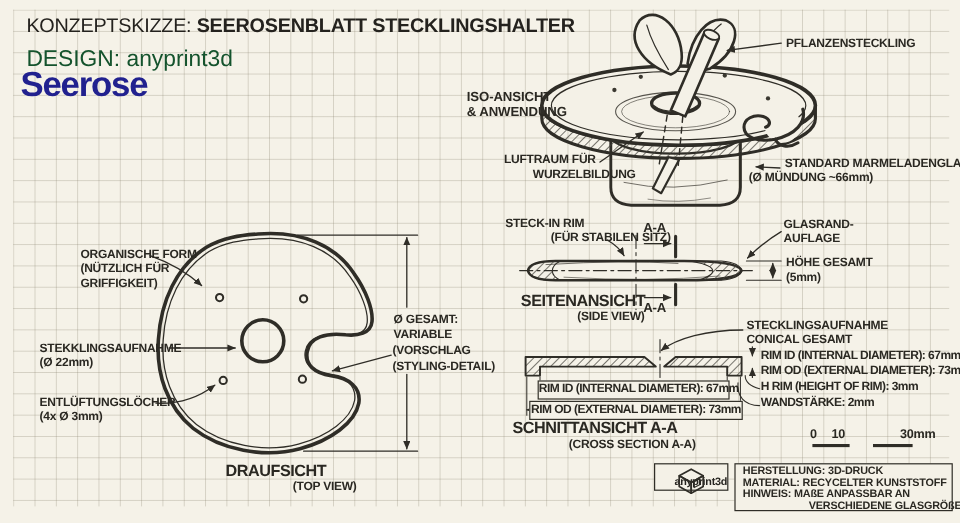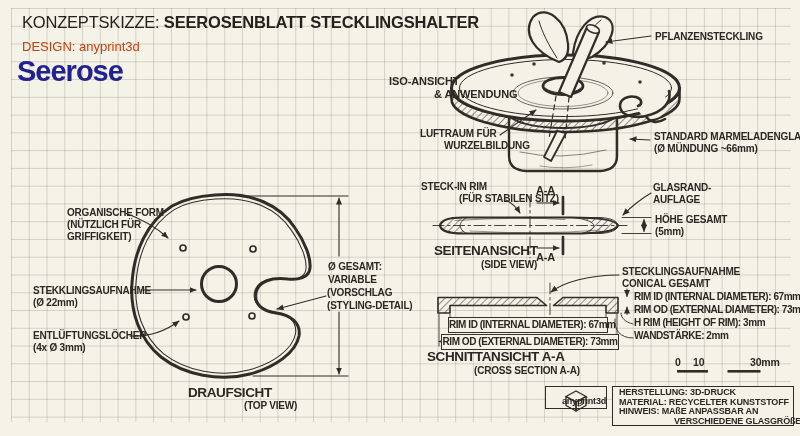--- a/index.html
+++ b/index.html
@@ -21,21 +21,21 @@
     position:absolute;z-index:2;font-size:10px;font-weight:700;line-height:11px;
     letter-spacing:-0.2px;white-space:nowrap;color:#2a2822;
   }
   .cap{font-size:13.5px;letter-spacing:-0.4px;line-height:14px;}
   .sub{font-size:10px;padding-left:47px;}
   .aa{font-size:11px;}
   .iso-h{font-size:11px;letter-spacing:-0.1px;}
   .hdr{position:absolute;z-index:2;white-space:nowrap;}
   #title-line{left:22px;top:13px;font-size:16.5px;letter-spacing:-0.2px;color:#24221e;}
   #title-line .bold{font-weight:700;}
-  #design-line{left:22px;top:39px;font-size:13px;color:#c2410c;}
+  #design-line{left:22px;top:39px;font-size:19px;color:#14532d;}
   #product-name{left:17px;top:55px;font-size:29px;font-weight:700;letter-spacing:-1px;color:#21218f;}
   .dimbox{
     position:absolute;z-index:3;background:#f4f1e7;border:1px solid #34322b;
     font-size:10px;font-weight:700;letter-spacing:-0.45px;text-align:center;
     white-space:nowrap;color:#2a2822;
   }
   .note{letter-spacing:-0.45px;}
   #logo-box{
     position:absolute;z-index:3;left:545px;top:386px;width:62px;height:23px;
     border:1.6px solid #2f2d27;background:#f4f1e7;box-sizing:border-box;text-align:right;
@@ -159,26 +159,26 @@
 </svg>
 
 <div class="hdr" id="title-line">
   <span>KONZEPTSKIZZE:</span>
   <span class="bold">SEEROSENBLATT STECKLINGSHALTER</span>
 </div>
 <div class="hdr" id="design-line">DESIGN: anyprint3d</div>
 <div class="hdr" id="product-name">Seerose</div>
 
 <div class="lbl iso-h" style="left:389px;top:76px;">ISO-ANSICHT</div>
-<div class="lbl iso-h" style="left:389px;top:89px;margin-left:45px;">&amp; ANWENDUNG</div>
+<div class="lbl iso-h" style="left:389px;top:89px;">&amp; ANWENDUNG</div>
 <div class="lbl" style="left:655px;top:31px;">PFLANZENSTECKLING</div>
 <div class="lbl" style="left:420px;top:128px;">LUFTRAUM FÜR</div>
 <div class="lbl" style="left:444px;top:140px;">WURZELBILDUNG</div>
 <div class="lbl" style="left:654px;top:131px;">STANDARD MARMELADENGLAS</div>
-<div class="lbl" style="left:654px;top:143px;">(Ø MÜNDUNG ~66mm)</div>
+<div class="lbl" style="left:624px;top:143px;">(Ø MÜNDUNG ~66mm)</div>
 
 <div class="lbl" style="left:67px;top:207px;">ORGANISCHE FORM</div>
 <div class="lbl" style="left:67px;top:219px;">(NÜTZLICH FÜR</div>
 <div class="lbl" style="left:67px;top:231px;">GRIFFIGKEIT)</div>
 <div class="lbl" style="left:33px;top:285px;">STEKKLINGSAUFNAHME</div>
 <div class="lbl" style="left:33px;top:297px;">(Ø 22mm)</div>
 <div class="lbl" style="left:33px;top:330px;">ENTLÜFTUNGSLÖCHER</div>
 <div class="lbl" style="left:33px;top:342px;">(4x Ø 3mm)</div>
 <div class="lbl" style="left:328px;top:261px;">Ø GESAMT:</div>
 <div class="lbl" style="left:328px;top:274px;">VARIABLE</div>

